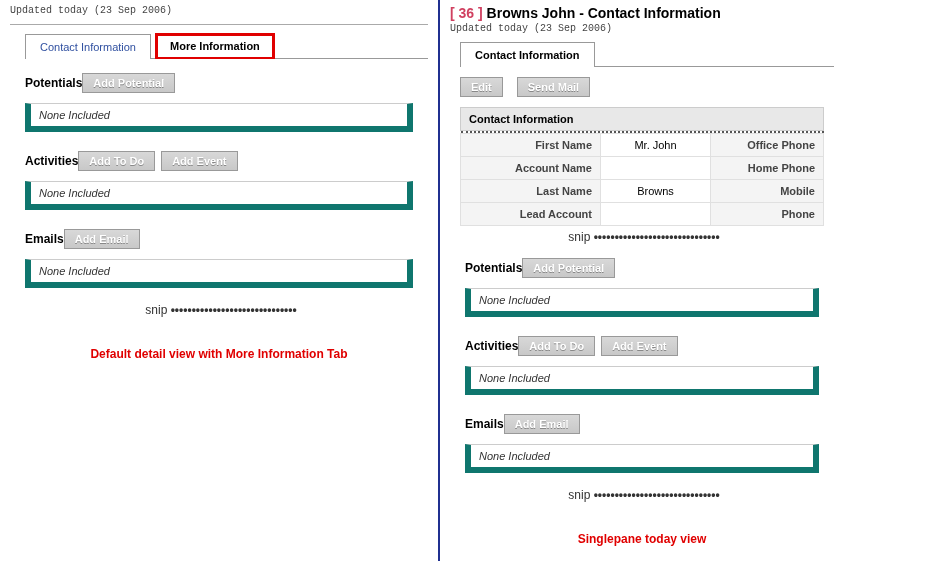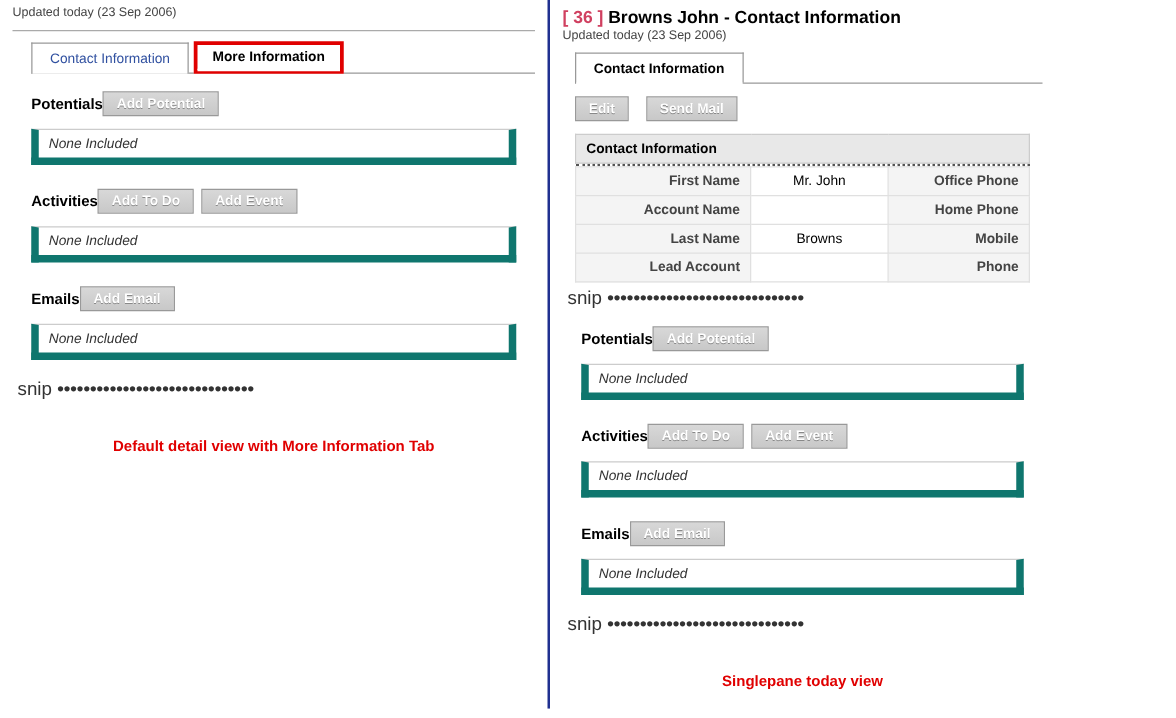--- a/index.html
+++ b/index.html
@@ -3,36 +3,36 @@
   <meta charset="utf-8">
   <style>
     * { box-sizing: border-box; margin: 0; padding: 0; }
     body { font-family: Arial, sans-serif; font-size: 11px; background: #fff; width: 941px; }
     .container { display: flex; }
     .pane { padding: 5px 10px; }
     .left-pane { width: 440px; border-right: 2px solid #203090; }
     .right-pane { width: 404px; }
     .header-title { font-size: 14px; font-weight: bold; margin-bottom: 2px; }
     .header-title .id { color: #d04060; }
-    .updated { font-size: 10px; color: #444; margin-bottom: 8px; }
+    .updated { font-size: 10px; color: #444; margin-bottom: 8px; font-family: Liberation Mono, monospace; }
     .left-pane .hr-line { border-bottom: 1px solid #aaa; margin-bottom: 8px; }
     .tabs { display: flex; align-items: flex-end; border-bottom: 1px solid #999; margin-bottom: 10px; }
     .tabs.left { margin-left: 15px; }
     .tab { border: 1px solid #999; border-bottom: none; padding: 6px 14px; font-size: 11px; font-weight: bold; background: #fff; cursor: pointer; margin-right: 4px; margin-bottom: -1px; }
     .tab.inactive { color: #3050a0; font-weight: normal; background: #fff; }
     .tab.active { background: #fff; position: relative; }
     .tab.active::after { content: ''; position: absolute; left: 0; right: 0; bottom: -1px; height: 2px; background: #fff; }
     .tab.highlighted { border: 3px solid #e00000; padding: 4px 12px; }
     .section { margin: 10px 15px 15px 15px; }
     .section-header { display: flex; align-items: center; padding: 4px 0; }
     .section-title { font-weight: bold; font-size: 12px; }
     .btn-group { display: flex; gap: 6px; }
     .btn { background: linear-gradient(#d8d8d8, #c8c8c8); border: 1px solid #999; color: #fff; text-shadow: 0 1px 0 #888; font-weight: bold; font-size: 11px; padding: 3px 10px; cursor: pointer; white-space: nowrap; }
     .section-row { border: 6px solid #0f766e; border-top: 1px solid #ccc; padding: 5px 8px; font-style: italic; color: #333; font-size: 11px; margin-top: 6px; }
-    .snip-row { font-size: 15px; color: #333; margin: 4px 0 0 4px; }
+    .snip-row { font-size: 12px; color: #333; margin: 4px 0 0 4px; text-align: center; }
     .snip-row .dots { letter-spacing: 0px; font-family: Arial; font-weight: bold; }
     .caption { text-align: center; color: #e00000; font-weight: bold; font-size: 12px; margin: 30px 0 10px 0; }
     .action-bar { display: flex; gap: 14px; margin: 0 10px 10px 10px; }
     .info-table { margin: 0 10px; border-collapse: collapse; width: calc(100% - 20px); }
     .info-table .group-header td { background: #e8e8e8; border: 1px solid #ccc; font-weight: bold; padding: 5px 8px; font-size: 11px; }
     .info-table .data-row td { border: 1px solid #e0e0e0; padding: 5px 8px; font-size: 11px; text-align: center; }
     .info-table .data-row td.label { text-align: right; font-weight: bold; color: #444; width: 140px; background: #f4f4f4; }
     .info-table .data-row td.value { background: #fff; width: 110px; }
     .info-table .data-row td.label-right { text-align: right; font-weight: bold; color: #444; background: #f4f4f4; }
     .dotted-border { border-top: 2px dotted #555; margin: 0 10px; }

